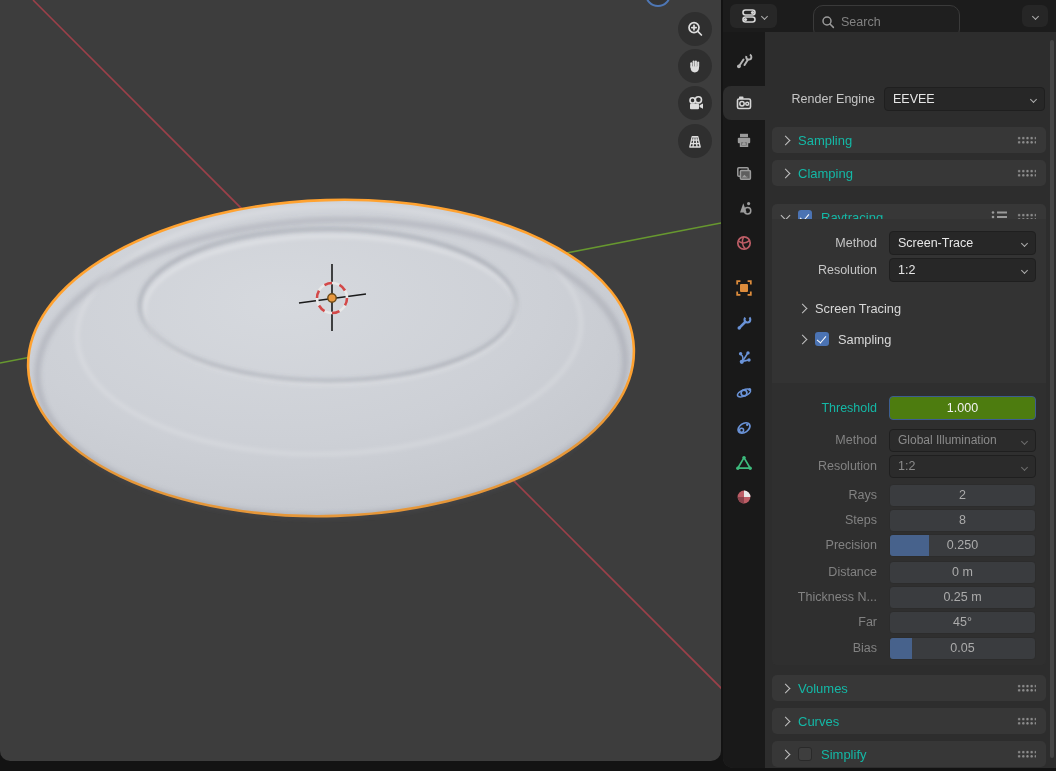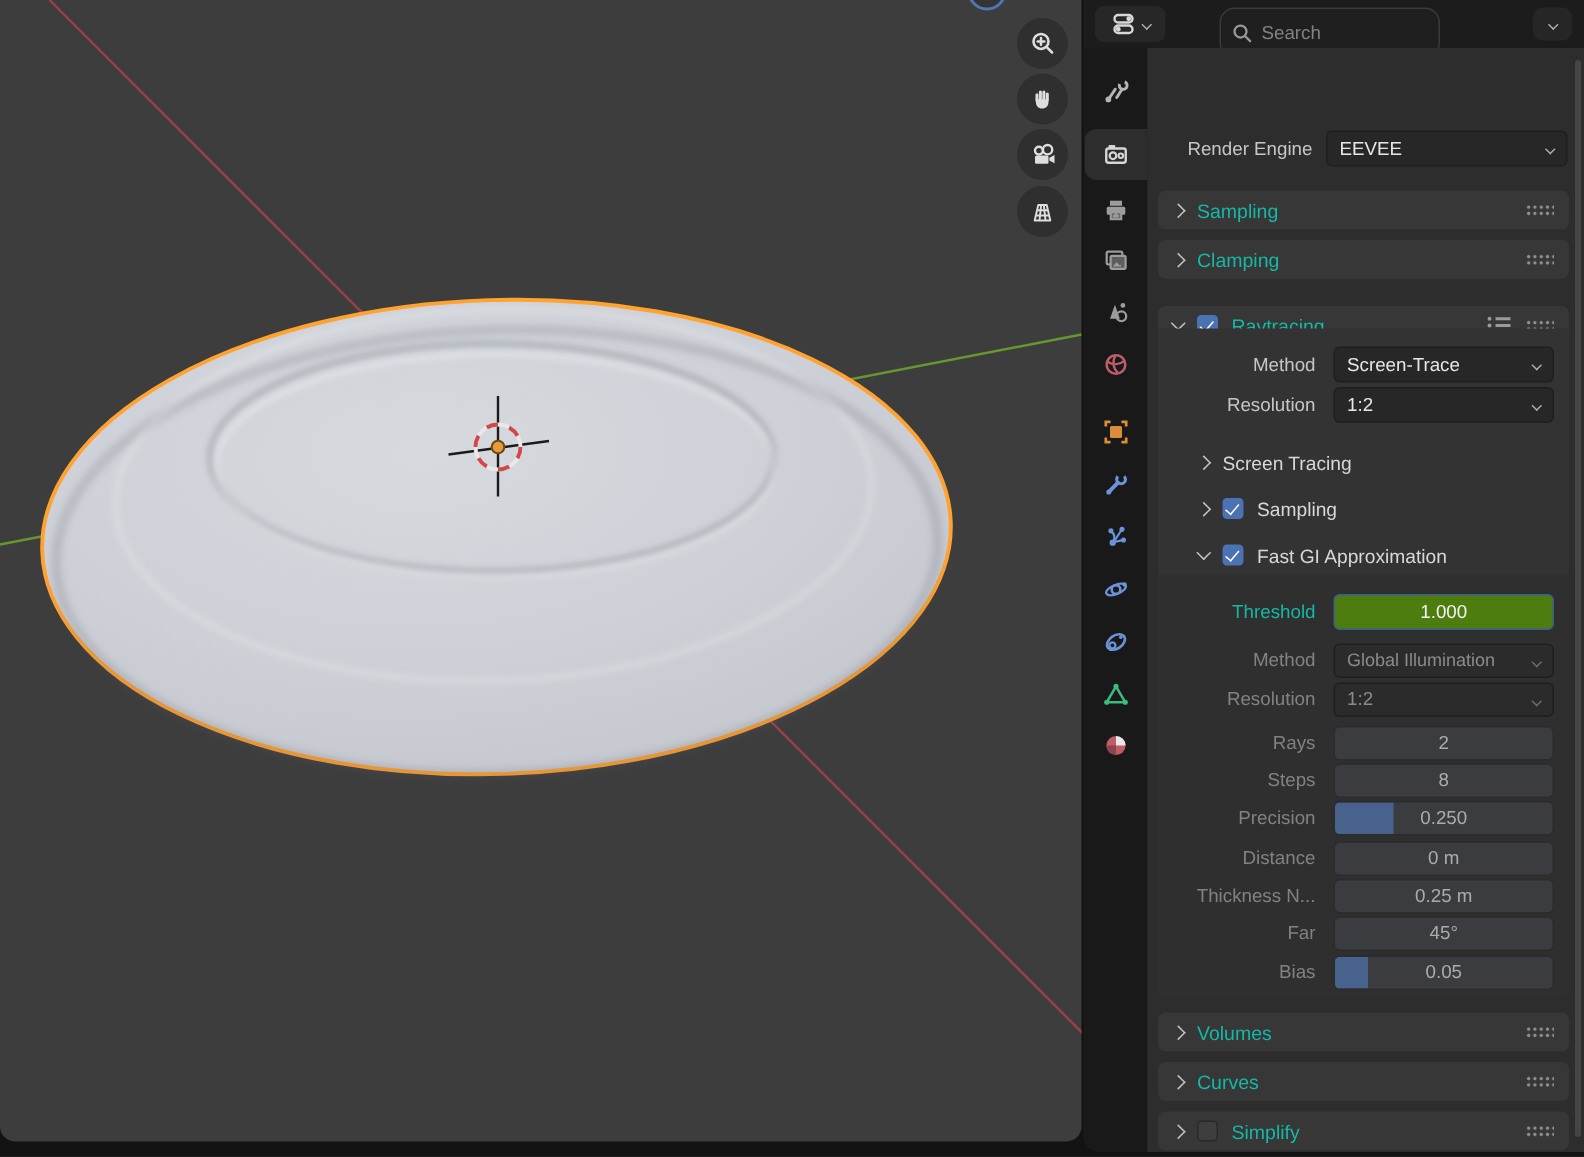--- a/index.html
+++ b/index.html
@@ -380,25 +380,20 @@
 
       <div class="subhdr" style="top:78px">
         <span class="chev r"></span>
         <span class="panel-title">Screen Tracing</span>
       </div>
       <div class="subhdr" style="top:109px">
         <span class="chev r"></span>
         <span class="cb"></span>
         <span class="panel-title">Sampling</span>
       </div>
-      <div class="subhdr" style="top:140px">
-        <span class="chev d"></span>
-        <span class="cb"></span>
-        <span class="panel-title">Fast GI Approximation</span>
-      </div>
 
       <div id="fastgi-body">
         <div class="prow" style="top:13px">
           <span class="row-label" style="color:#14b8a6">Threshold</span>
           <div class="fld slider full" style="height:24px">
             <span class="val">1.000</span>
           </div>
         </div>
         <div class="prow dim" style="top:45px">
           <span class="row-label">Method</span>

